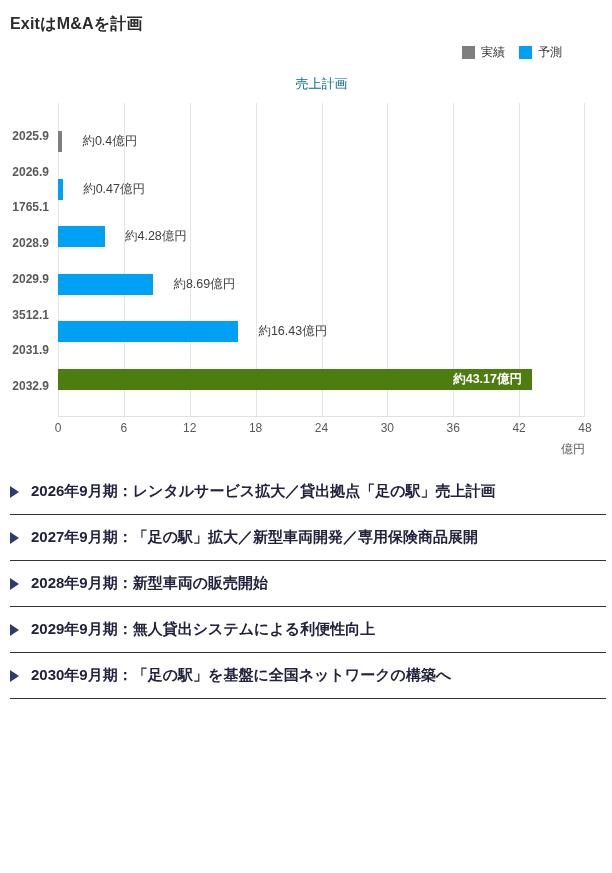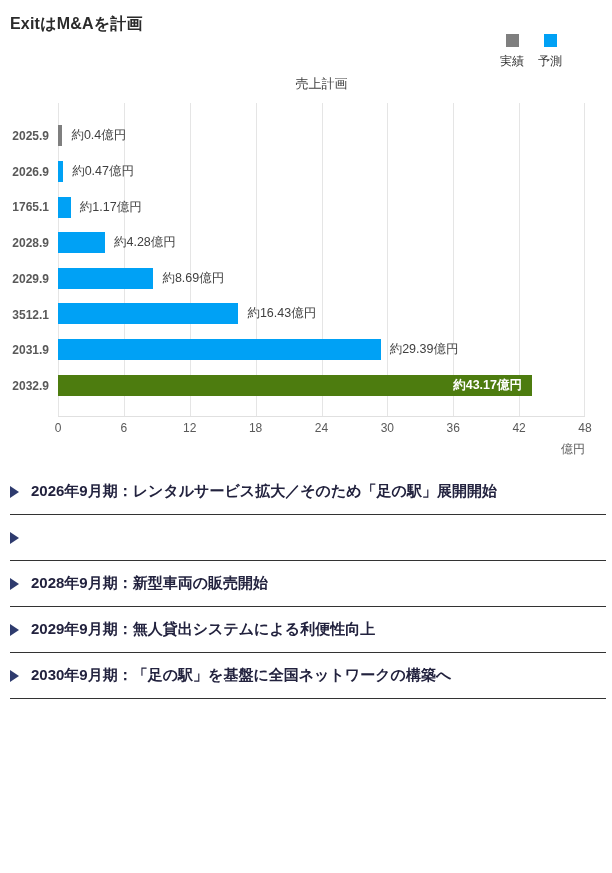--- a/index.html
+++ b/index.html
@@ -8,37 +8,37 @@
   .page { width:612px; height:873px; padding:14px 0 16px 0; }
 
   .page-title { font-size:16px; font-weight:bold; color:#2b2b2b; padding:0 10px; letter-spacing:0.2px; }
 
   .description { margin-top:24px; padding:0 10px; font-size:13.5px; line-height:27px;
     color:#3f3f3f; text-align:justify; }
 
   
   .legend { margin-top:10px; margin-right:50px; display:flex; justify-content:flex-end;
     align-items:center; gap:14px; height:14px; }
-  .legend-item { display:flex; align-items:center; gap:6px; font-size:12px; color:#333333;flex-direction:column; }
+  .legend-item { display:flex; align-items:center; gap:6px; font-size:12px; color:#333333; }
   .swatch { width:13px; height:13px; display:inline-block; }
 
   
   .chart-title { margin-top:16px; margin-left:58px; width:527px; text-align:center;
-    font-size:13px; color:#404040; }
+    font-size:13px; color:#0369a1; }
   .plot-wrap { display:flex; margin-top:10px; }
   .cats { width:58px; display:flex; flex-direction:column; padding:15px 0 13px; }
   .cat-row { flex:1; display:flex; align-items:center; justify-content:flex-end;
     padding-right:9px; font-size:12px; color:#595959;font-weight:bold; }
   .plot { position:relative; width:527px; height:314px; border-bottom:1px solid #e0e0e0; }
   .gridline { position:absolute; top:0; bottom:0; width:1px; background:#e5e5e5; }
   .bars { position:absolute; top:0; left:0; right:0; bottom:0; display:flex;
     flex-direction:column; padding:15px 0 13px; }
   .bar-row { flex:1; display:flex; align-items:center; }
   .bar { height:21px; position:relative; }
-  .bar-label { margin-left:9px; font-size:12.5px; color:#3f3f3f; white-space:nowrap; }
+  .bar-label { margin-left:20px; font-size:12.5px; color:#3f3f3f; white-space:nowrap; }
   .bar-label.inside { position:absolute; right:10px; top:50%; transform:translateY(-50%);
     margin:0; color:#ffffff; font-weight:bold; }
   .xaxis { position:relative; margin-left:58px; width:527px; height:16px; margin-top:4px; }
   .xtick { position:absolute; transform:translateX(-50%); font-size:12px; color:#595959; top:0; }
   .x-unit { margin-left:58px; width:527px; text-align:right; font-size:12px;
     color:#595959; margin-top:4px; height:16px; }
 
   
   .roadmap { margin-top:12px; }
   .roadmap-item { height:46px; display:flex; align-items:center;
@@ -95,38 +95,30 @@
         <div class="bars" id="bars">
             <div class="bar-row">
               <div class="bar" style="width: 0.833333%; background: rgb(127, 127, 127);"></div>
               <span class="bar-label">約0.4億円</span>
             </div>
             <div class="bar-row">
               <div class="bar" style="width: 0.979167%; background: rgb(0, 161, 245);"></div>
               <span class="bar-label">約0.47億円</span>
             </div>
             <div class="bar-row">
-              <div class="bar" style="width: 2.4375%; background: rgb(0, 161, 245);"></div>
-              <span class="bar-label">約1.17億円</span>
-            </div>
-            <div class="bar-row">
               <div class="bar" style="width: 8.91667%; background: rgb(0, 161, 245);"></div>
               <span class="bar-label">約4.28億円</span>
             </div>
             <div class="bar-row">
               <div class="bar" style="width: 18.1042%; background: rgb(0, 161, 245);"></div>
               <span class="bar-label">約8.69億円</span>
             </div>
             <div class="bar-row">
               <div class="bar" style="width: 34.2292%; background: rgb(0, 161, 245);"></div>
               <span class="bar-label">約16.43億円</span>
-            </div>
-            <div class="bar-row">
-              <div class="bar" style="width: 61.2292%; background: rgb(0, 161, 245);"></div>
-              <span class="bar-label">約29.39億円</span>
             </div>
             <div class="bar-row">
               <div class="bar" style="width: 89.9375%; background: #4d7c0f;">
                 <span class="bar-label inside">約43.17億円</span>
               </div>
             </div>
           </div>
       </div>
     </div>
     <div class="xaxis" id="xaxis">
@@ -139,24 +131,25 @@
         <span class="xtick" style="left: 75%;">36</span>
         <span class="xtick" style="left: 87.5%;">42</span>
         <span class="xtick" style="left: 100%;">48</span>
       </div>
     <div class="x-unit">億円</div>
   </div>
 
   <div class="roadmap" id="roadmap">
       <div class="roadmap-item">
         <span class="tri" style="border-left-color: rgb(46, 59, 110);"></span>
-        <span class="roadmap-text" style="color: rgb(34, 34, 62);">2026年9月期：レンタルサービス拡大／そのため「足の駅」展開開始</span>
+        <span class="roadmap-text" style="color: rgb(34, 34, 62);">2026年9月期：レンタルサービス拡大／貸出拠点「足の駅」売上計画</span>
       </div>
       <div class="roadmap-item">
         <span class="tri" style="border-left-color: rgb(46, 59, 110);"></span>
+        <span class="roadmap-text" style="color: rgb(34, 34, 62);">2027年9月期：「足の駅」拡大／新型車両開発／専用保険商品展開</span>
       </div>
       <div class="roadmap-item">
         <span class="tri" style="border-left-color: rgb(46, 59, 110);"></span>
         <span class="roadmap-text" style="color: rgb(34, 34, 62);">2028年9月期：新型車両の販売開始</span>
       </div>
       <div class="roadmap-item">
         <span class="tri" style="border-left-color: rgb(46, 59, 110);"></span>
         <span class="roadmap-text" style="color: rgb(34, 34, 62);">2029年9月期：無人貸出システムによる利便性向上</span>
       </div>
       <div class="roadmap-item">

